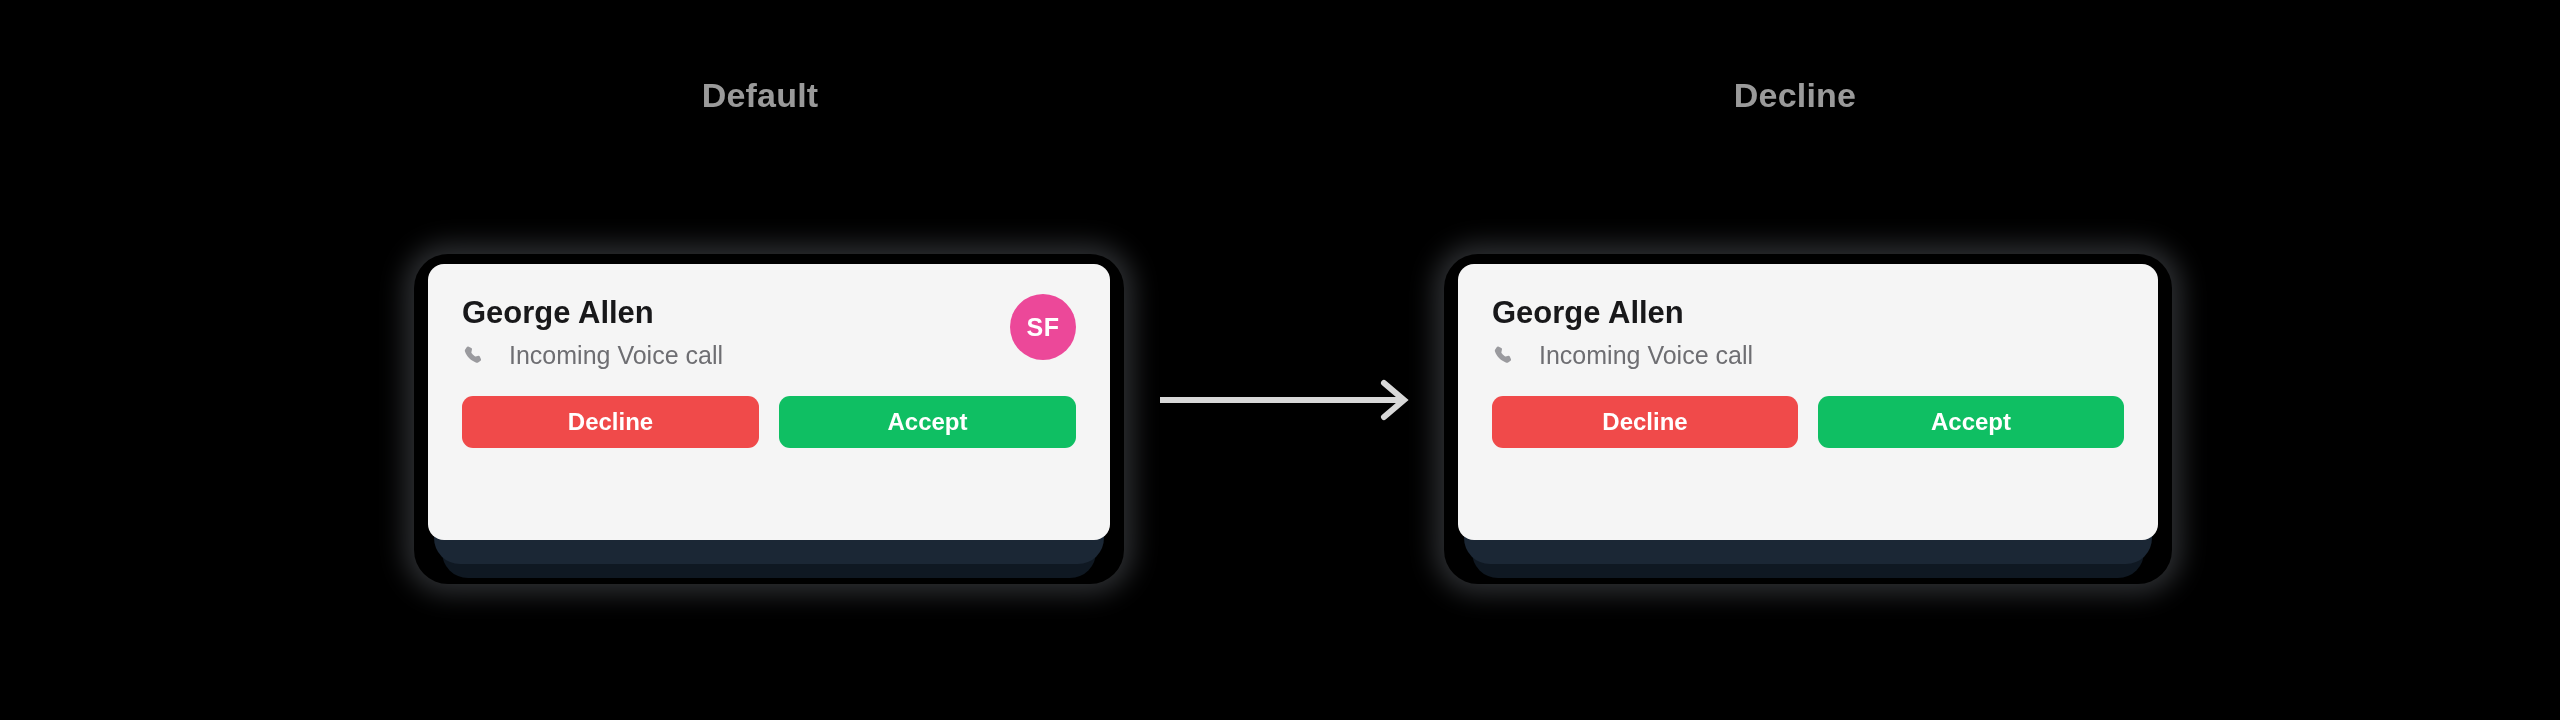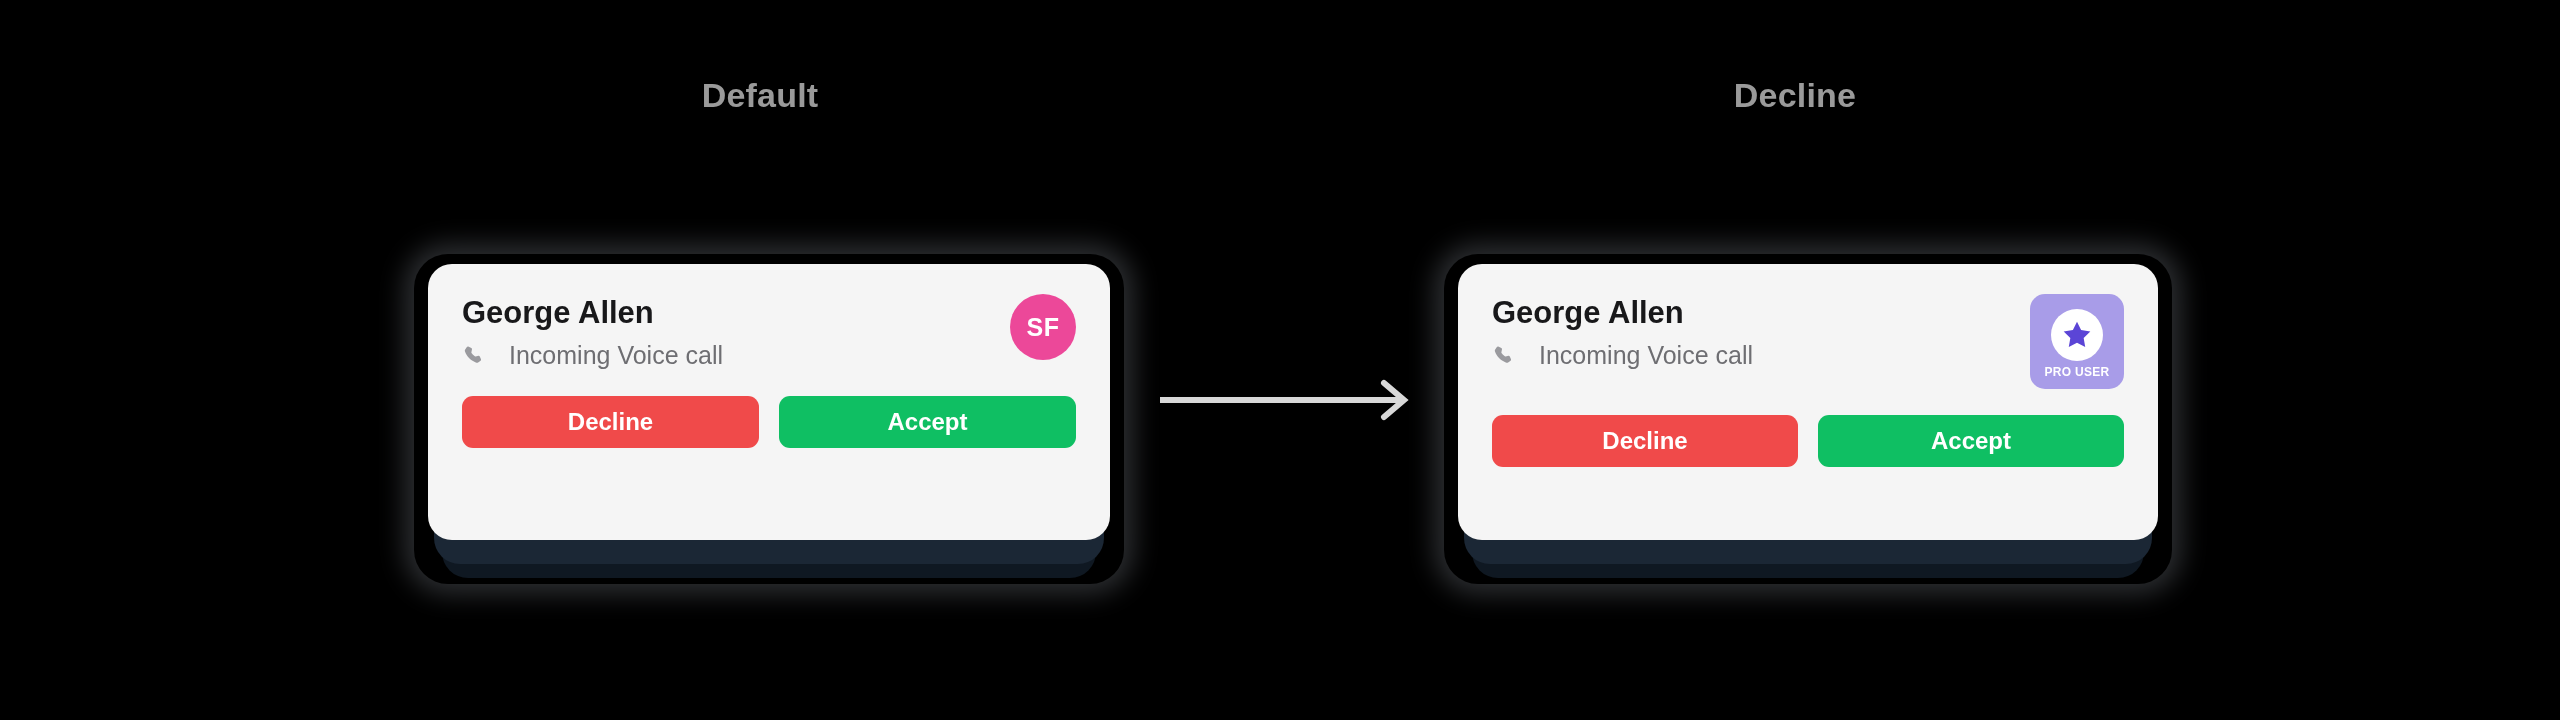--- a/index.html
+++ b/index.html
@@ -67,21 +67,21 @@
     top: -10px;
     height: 330px;
     border-radius: 34px;
     background: transparent;
     box-shadow: 0 0 26px 10px rgba(200,210,225,0.22);
   }
 
   .call-card {
     position: relative;
     background: #f5f5f5;
-    border-radius: 24px;
+    border-radius: 16px;
     height: 276px;
     box-sizing: border-box;
     padding: 30px 34px 30px 34px;
   }
 
   .card-top {
     display: flex;
     align-items: flex-start;
     justify-content: space-between;
   }
@@ -260,30 +260,20 @@
           <div class="call-status">
             <span class="phone-icon">
               <svg width="24" height="24" viewBox="0 0 24 24" fill="currentColor" aria-hidden="true">
                 <path d="M6.3 2.6c-.5-.2-1.1 0-1.4.4L3.2 5.5c-.4.5-.5 1.2-.3 1.8.9 2.6 2.4 5 4.4 7s4.4 3.5 7 4.4c.6.2 1.3.1 1.8-.3l2.5-1.7c.4-.3.6-.9.4-1.4l-1.2-2.8c-.2-.5-.8-.8-1.3-.7l-2.9.6c-.4.1-.8 0-1.1-.3a14 14 0 0 1-2.8-2.8c-.3-.3-.4-.7-.3-1.1l.6-2.9c.1-.5-.2-1.1-.7-1.3L6.3 2.6z"></path>
               </svg>
             </span>
             <span>Incoming Voice call</span>
           </div>
         </div>
 
-        <div class="badge-square">
-          <div class="badge-disc">
-            <span>
-              <svg width="34" height="34" viewBox="0 0 24 24" aria-hidden="true">
-                <path d="M12 2.6l2.9 5.9 6.5.95-4.7 4.58 1.11 6.47L12 17.44l-5.81 3.06 1.11-6.47L2.6 9.45l6.5-.95L12 2.6z" fill="#5b45d6"></path>
-              </svg>
-            </span>
-          </div>
-          <div class="badge-label">PRO USER</div>
-        </div>
       </div>
 
       <div class="card-actions">
         <button class="action-btn btn-decline">Decline</button>
         <button class="action-btn btn-accept">Accept</button>
       </div>
     </div>
   </div>
 
 </div>

